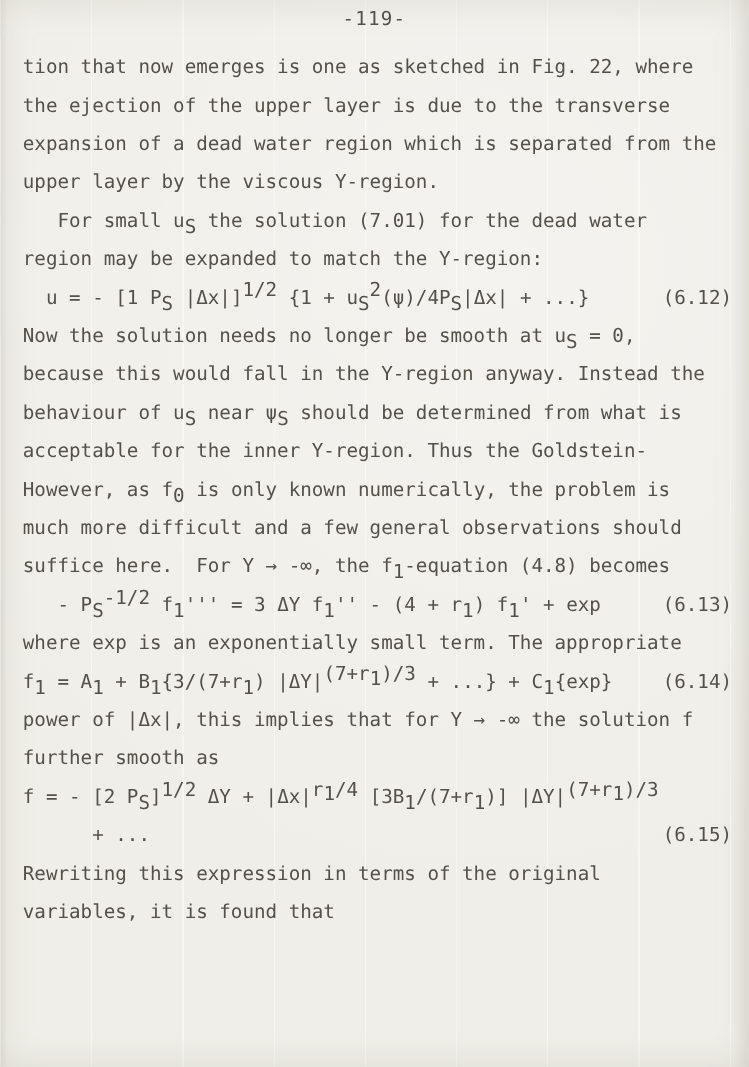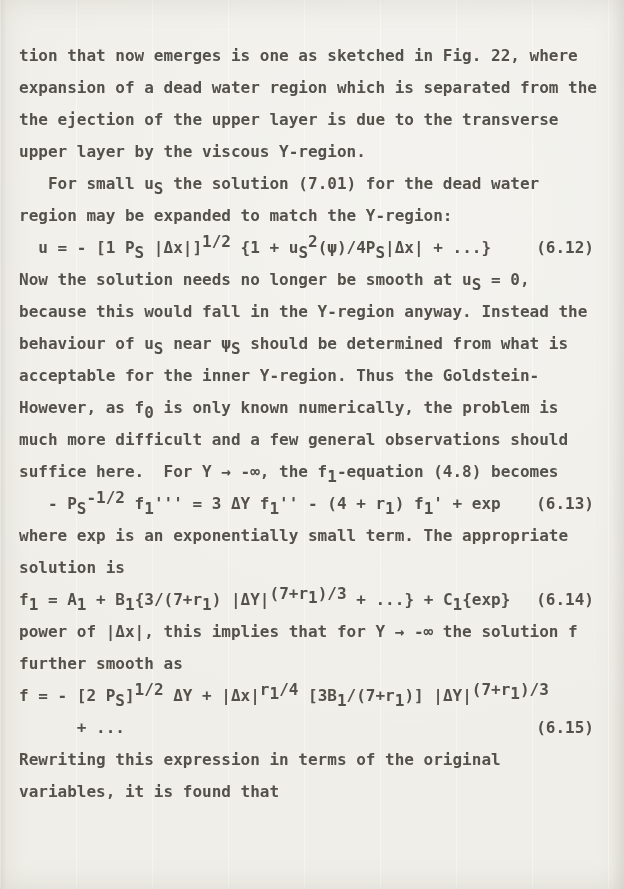--- a/index.html
+++ b/index.html
@@ -27,50 +27,49 @@
     letter-spacing: 1px;
   }
   .page-body {
     position: absolute; top: 40px; left: 0; right: 0;
     padding: 0 14px 0 19px;
   }
   .line {
     position: relative;
     height: 32px; line-height: 32px;
     white-space: pre;
-    font-weight: bold;
   }
   .line span { display: inline-block; line-height: 32px; }
   .sub    { position: relative; top: 5px; }
   .sup    { position: relative; top: -6px; }
   .supsub { position: relative; top: -2px; }
-  .eqno   { position: absolute; right: 16px; top: 0; }
+  .eqno   { position: absolute; right: 0; top: 0; }
 </style>
 </head>
 <body>
 
 <div class="paper">
+  <div class="page-number">-119-</div>
   <div class="page-body">
       <div class="line"><span>tion that now emerges is one as sketched in Fig. 22, where</span></div>
+      <div class="line"><span>the ejection of the upper layer is due to the transverse</span></div>
       <div class="line"><span>expansion of a dead water region which is separated from the</span></div>
-      <div class="line"><span>the ejection of the upper layer is due to the transverse</span></div>
       <div class="line"><span>upper layer by the viscous Y-region.</span></div>
       <div class="line"><span>   For small u</span><span class="sub">S</span><span> the solution (7.01) for the dead water</span></div>
       <div class="line"><span>region may be expanded to match the Y-region:</span></div>
       <div class="line"><span>  u = - [1 P</span><span class="sub">S</span><span> |Δx|]</span><span class="sup">1/2</span><span> {1 + u</span><span class="sub">S</span><span class="sup">2</span><span>(ψ)/4P</span><span class="sub">S</span><span>|Δx| + ...}</span><span class="eqno">(6.12)</span></div>
       <div class="line"><span>Now the solution needs no longer be smooth at u</span><span class="sub">S</span><span> = 0,</span></div>
       <div class="line"><span>because this would fall in the Y-region anyway. Instead the</span></div>
       <div class="line"><span>behaviour of u</span><span class="sub">S</span><span> near ψ</span><span class="sub">S</span><span> should be determined from what is</span></div>
       <div class="line"><span>acceptable for the inner Y-region. Thus the Goldstein-</span></div>
       <div class="line"><span>However, as f</span><span class="sub">0</span><span> is only known numerically, the problem is</span></div>
       <div class="line"><span>much more difficult and a few general observations should</span></div>
       <div class="line"><span>suffice here.  For Y → -∞, the f</span><span class="sub">1</span><span>-equation (4.8) becomes</span></div>
       <div class="line"><span>   - P</span><span class="sub">S</span><span class="sup">-1/2</span><span> f</span><span class="sub">1</span><span>''' = 3 ΔY f</span><span class="sub">1</span><span>'' - (4 + r</span><span class="sub">1</span><span>) f</span><span class="sub">1</span><span>' + exp</span><span class="eqno">(6.13)</span></div>
       <div class="line"><span>where exp is an exponentially small term. The appropriate</span></div>
-      <div class="line"><span>solution is</span></div>
       <div class="line"><span>f</span><span class="sub">1</span><span> = A</span><span class="sub">1</span><span> + B</span><span class="sub">1</span><span>{3/(7+r</span><span class="sub">1</span><span>) |ΔY|</span><span class="sup">(7+r</span><span class="supsub">1</span><span class="sup">)/3</span><span> + ...} + C</span><span class="sub">1</span><span>{exp}</span><span class="eqno">(6.14)</span></div>
       <div class="line"><span>power of |Δx|, this implies that for Y → -∞ the solution f</span></div>
       <div class="line"><span>further smooth as</span></div>
       <div class="line"><span>f = - [2 P</span><span class="sub">S</span><span>]</span><span class="sup">1/2</span><span> ΔY + |Δx|</span><span class="sup">r</span><span class="supsub">1</span><span class="sup">/4</span><span> [3B</span><span class="sub">1</span><span>/(7+r</span><span class="sub">1</span><span>)] |ΔY|</span><span class="sup">(7+r</span><span class="supsub">1</span><span class="sup">)/3</span></div>
       <div class="line"><span>      + ...</span><span class="eqno">(6.15)</span></div>
       <div class="line"><span>Rewriting this expression in terms of the original</span></div>
       <div class="line"><span>variables, it is found that</span></div>
     </div>
 </div>
 

